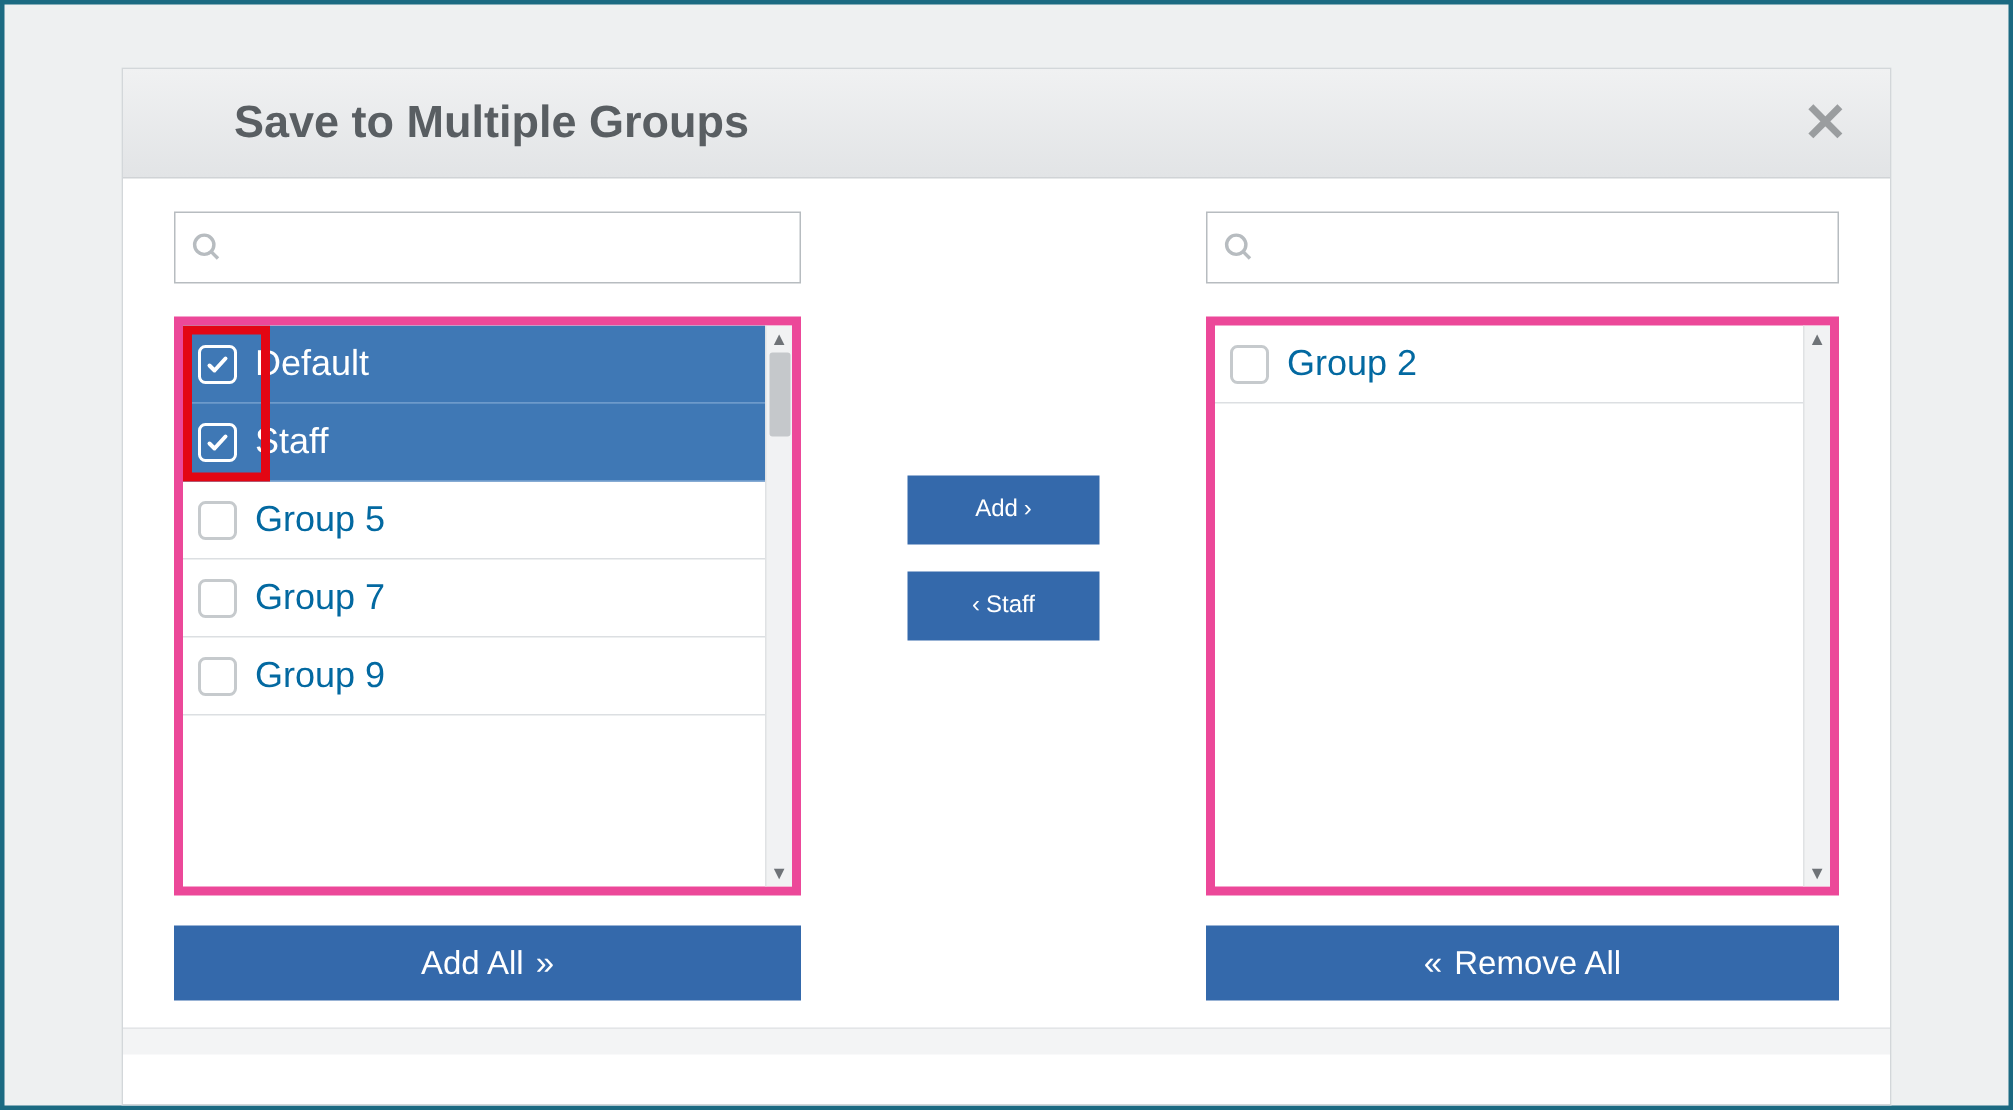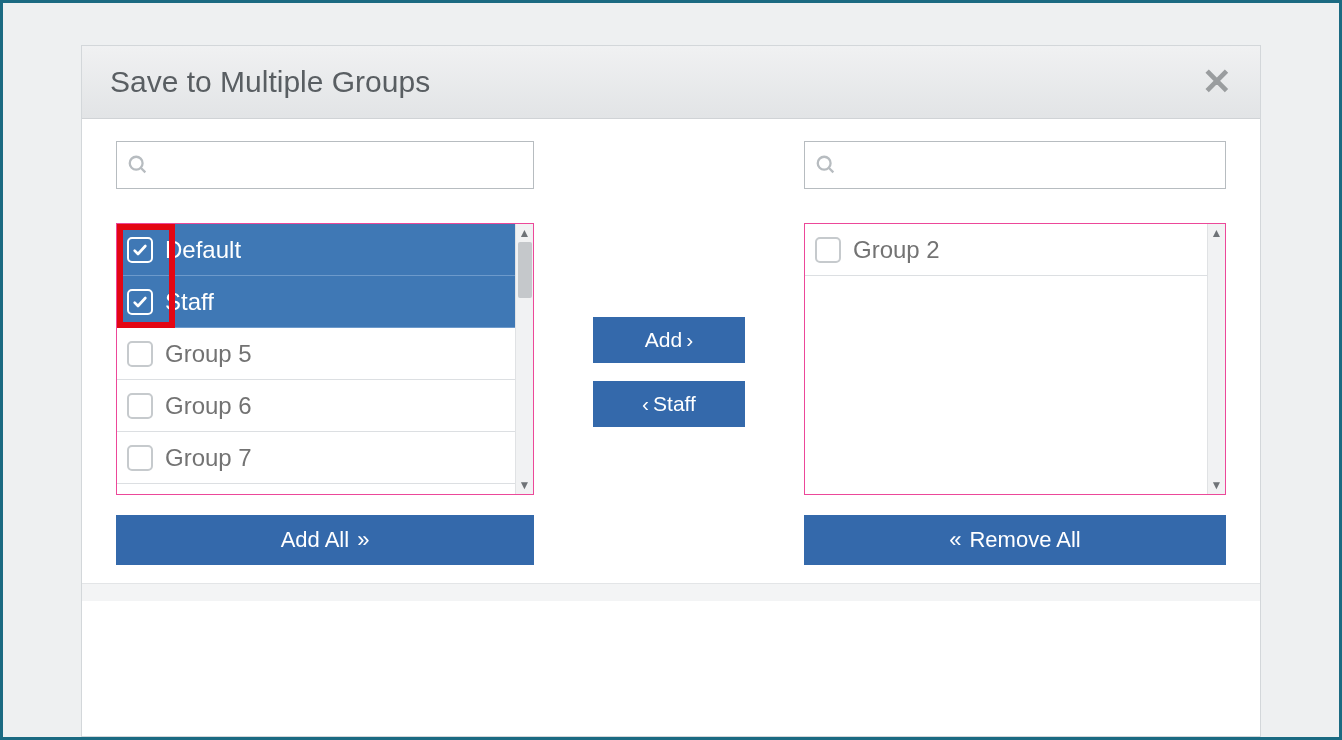--- a/index.html
+++ b/index.html
@@ -20,21 +20,22 @@
     display: flex;
     align-items: center;
     justify-content: space-between;
     padding: 18px 28px 18px 28px;
     background: linear-gradient(#f0f1f2, #e2e4e6);
     border-bottom: 1px solid #d0d3d6;
   }
   .dialog-title {
     font-size: 30px;
     color: #595e62;
-    font-weight: 400;
+    font-weight: 700;
+    margin-left: 46px;
   }
   .close-x {
     font-size: 36px;
     color: #9a9d9f;
     font-weight: 700;
     cursor: pointer;
     line-height: 1;
   }
   .dialog-body {
     padding: 22px 34px 0 34px;
@@ -55,40 +56,40 @@
     align-items: center;
     padding: 0 10px;
     background: #fff;
   }
   .search-box svg { flex: none; }
   .search-box input {
     border: none; outline: none; flex: 1; font-size: 20px; padding-left: 8px;
     background: transparent;
   }
   .list-wrap {
-    margin-top: 34px;
-    border: 1px solid #ec4899;
-    height: 272px;
+    margin-top: 22px;
+    border: 6px solid #ec4899;
+    height: 386px;
     position: relative;
     overflow: hidden;
     background: #fff;
   }
   .list-inner {
     position: absolute;
     left: 0; top: 0; right: 18px; bottom: 0;
     overflow: hidden;
   }
   .list-item {
     display: flex;
     align-items: center;
     height: 52px;
     padding: 0 10px 0 10px;
     border-bottom: 1px solid #dcdfe2;
     font-size: 24px;
-    color: #737373;
+    color: #0369a1;
     gap: 12px;
   }
   .list-item.selected {
     background: #3f78b5;
     color: #ffffff;
     border-bottom: 1px solid #6d9acb;
   }
   .highlight-wrap {
     position: relative;
   }
@@ -130,25 +131,25 @@
     background: #3469ab;
     color: #fff;
     font-size: 22px;
     display: flex;
     align-items: center;
     justify-content: center;
     gap: 8px;
     cursor: pointer;
   }
   .mid-btn {
-    width: 152px;
+    width: 128px;
     height: 46px;
     background: #3469ab;
     color: #fff;
-    font-size: 21px;
+    font-size: 16px;
     display: flex;
     align-items: center;
     justify-content: center;
     gap: 4px;
     cursor: pointer;
   }
   .footer-strip {
     margin-top: 18px;
     height: 18px;
     background: #f3f4f5;
@@ -194,24 +195,20 @@
                 </svg>
               </div>
               <span>Staff</span>
             </div>
             <div class="list-item">
               <div class="chk"></div>
               <span>Group 5</span>
             </div>
             <div class="list-item">
               <div class="chk"></div>
-              <span>Group 6</span>
-            </div>
-            <div class="list-item">
-              <div class="chk"></div>
               <span>Group 7</span>
             </div>
             <div class="list-item">
               <div class="chk"></div>
               <span>Group 9</span>
             </div>
           </div>
         <div class="scrollbar">
           <div class="scroll-arrow">▲</div>
           <div class="scroll-thumb" style="top:18px;height:56px;"></div>

